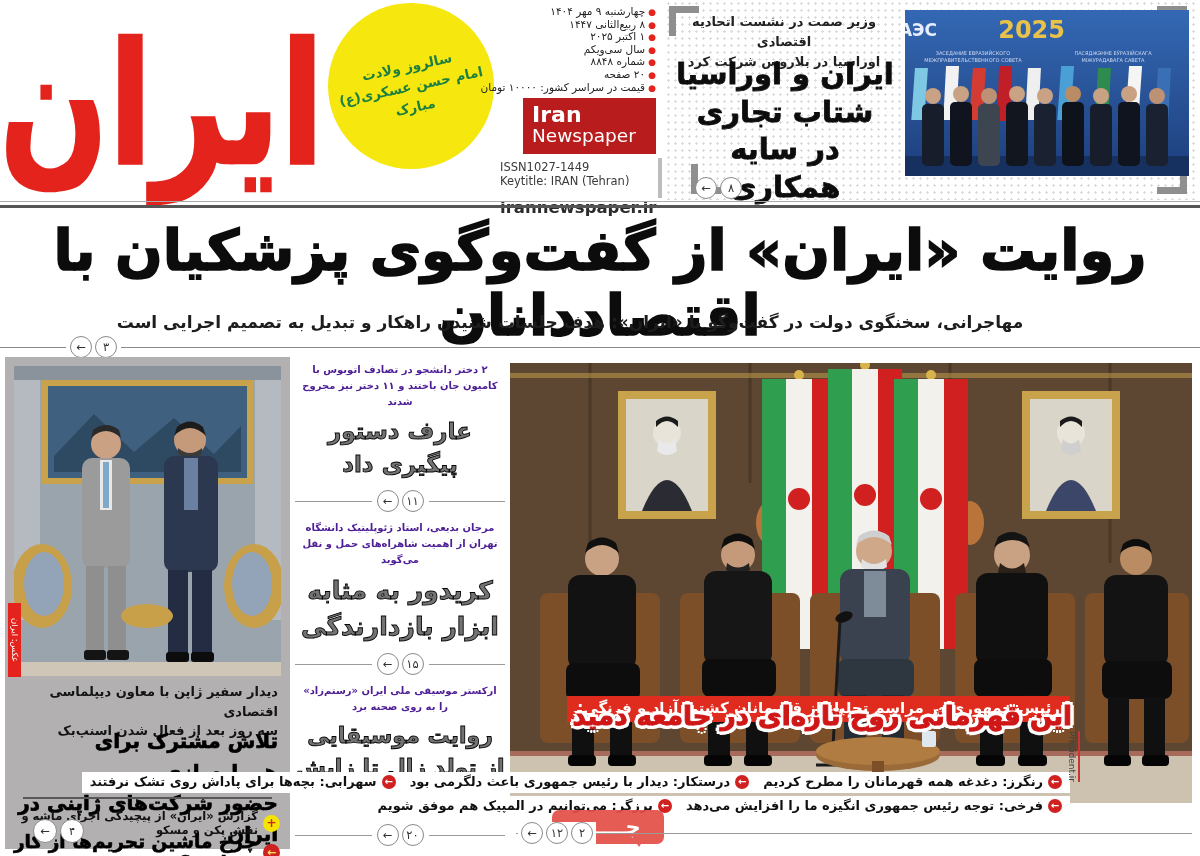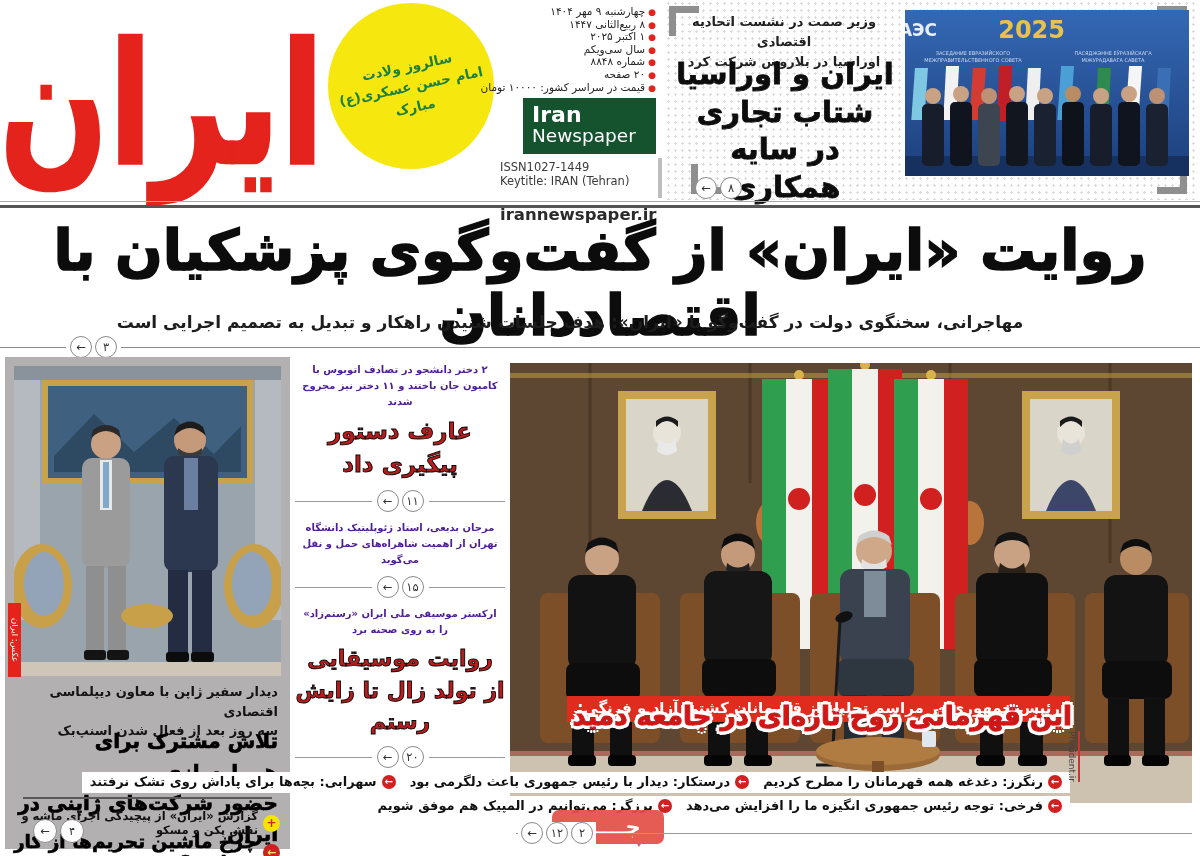--- a/index.html
+++ b/index.html
@@ -9,25 +9,25 @@
   
   .logo { position:absolute; left:6px; top:-14px; width:318px; height:210px; color:#e3231c;
           font-size:128px; font-weight:bold; text-align:center; transform:scaleY(1.32); transform-origin:top;
           -webkit-text-stroke:2px #e3231c; line-height:1.4; }
   .badge { position:absolute; left:328px; top:3px; width:166px; height:166px; border-radius:50%;
            background:#f6e70f; display:flex; align-items:center; justify-content:center; text-align:center; }
   .badge-inner { color:#1e8040; font-weight:bold; font-size:13.5px; line-height:1.5; transform:rotate(-12deg); }
   .mast-info { position:absolute; left:500px; top:5px; width:156px; direction:rtl; }
   .date-line { font-size:10.5px; color:#222; line-height:1.18; white-space:nowrap; }
   .date-line .dot { color:#e3231c; font-size:9px; margin-left:3px; }
-  .brand-box { direction:ltr; margin-top:5px; width:133px; background:#14532d; color:#fff; padding:5px 9px 7px; }
+  .brand-box { direction:ltr; margin-top:5px; width:133px; background:#b91c1c; color:#fff; padding:5px 9px 7px; }
   .brand-l1 { font-size:22px; font-weight:bold; line-height:1.05; }
   .brand-l2 { font-size:18.5px; line-height:1.1; }
   .issn { direction:ltr; text-align:left; margin-top:6px; font-size:11.5px; color:#3a3a3a; line-height:1.25; }
-  .site { direction:ltr; text-align:right; font-size:16.5px; font-weight:bold; color:#2b2b2b; margin-top:17px; }
+  .site { direction:ltr; text-align:right; font-size:16.5px; font-weight:bold; color:#2b2b2b; margin-top:10px; }
   .v-div { position:absolute; left:658px; top:158px; width:4px; height:40px; background:#bdbdbd; }
 
   
   .eurasia { position:absolute; left:665px; top:0; width:530px; height:200px;
              background-image:radial-gradient(circle, #dcdcdc 1.1px, transparent 1.1px); background-size:7px 7px; }
   .bracket { position:absolute; width:30px; height:30px; }
   .br-tl { border-top:7px solid #8f8f8f; border-left:7px solid #8f8f8f; }
   .br-tr { border-top:7px solid #8f8f8f; border-right:7px solid #8f8f8f; }
   .br-bl { border-bottom:7px solid #8f8f8f; border-left:7px solid #8f8f8f; }
   .br-br { border-bottom:7px solid #8f8f8f; border-right:7px solid #8f8f8f; }
@@ -67,21 +67,21 @@
                  -webkit-text-stroke:0.6px #000; display:flex; gap:6px; align-items:center; }
   .mini-ic { flex:0 0 auto; width:17px; height:17px; border-radius:50%; display:inline-flex; align-items:center; justify-content:center; font-size:12px; font-weight:bold; }
   .ic-plus { background:#f4e400; color:#d02020; }
   .ic-arr { background:#d02020; color:#ffe95e; font-size:11px; -webkit-text-stroke:0; }
   .jp-pc { left:28px; top:462px; }
   .jp-pc .pc { width:24px; height:24px; }
 
   
   .midcol { position:absolute; left:295px; top:360px; width:210px; text-align:center; }
   .m-kicker { font-size:10px; font-weight:600; color:#4c1d95; line-height:1.6; margin:2px 4px 0; }
-  .m-head { font-weight:bold; color:#b91c1c; -webkit-text-stroke:0.9px #050505; line-height:1.45; margin-top:5px; }
+  .m-head { font-weight:bold; color:#737373; -webkit-text-stroke:0.9px #050505; line-height:1.45; margin-top:5px; }
   .mh-1 { font-size:23px; } .mh-2 { font-size:25px; } .mh-3 { font-size:22px; }
   .msep { position:relative; height:24px; margin:8px 0 6px; }
   .msep::before { content:""; position:absolute; left:0; right:0; top:11px; border-top:1px solid #9a9a9a; }
   .msep .inner { position:relative; background:#fff; padding:0 5px; display:inline-flex; gap:3px; direction:rtl; }
 
   
   .wrestle { position:absolute; left:510px; top:363px; width:564px; height:485px; }
   .w-photo { position:absolute; left:0; top:0; width:682px; height:440px; }
   .w-banner { position:absolute; right:4px; top:333px; background:#e02b1f; color:#fff; font-size:15px; font-weight:bold; padding:3px 10px 5px; }
   .w-head { position:absolute; right:2px; top:338px; font-size:26px; font-weight:bold; color:#cf1717; -webkit-text-stroke:1px #cf1717;
@@ -298,20 +298,21 @@
   <div class="midcol">
     <div class="m-kicker">۲ دختر دانشجو در تصادف اتوبوس با کامیون جان باختند و ۱۱ دختر نیز مجروح شدند</div>
     <div class="m-head mh-1">عارف دستور پیگیری داد</div>
     <div class="msep">
       <span class="inner">
           <span class="pc">۱۱</span>
           <span class="pc">←</span>
         </span>
     </div>
     <div class="m-kicker">مرجان بدیعی، استاد ژئوپلیتیک دانشگاه تهران از اهمیت شاهراه‌های حمل و نقل می‌گوید</div>
+    <div class="m-head mh-2">کریدور به مثابه ابزار بازدارندگی</div>
     <div class="msep">
       <span class="inner">
           <span class="pc">۱۵</span>
           <span class="pc">←</span>
         </span>
     </div>
     <div class="m-kicker">ارکستر موسیقی ملی ایران «رستم‌زاد» را به روی صحنه برد</div>
     <div class="m-head mh-3">روایت موسیقایی از تولد زال تا زایش رستم</div>
     <div class="msep">
       <span class="inner">

